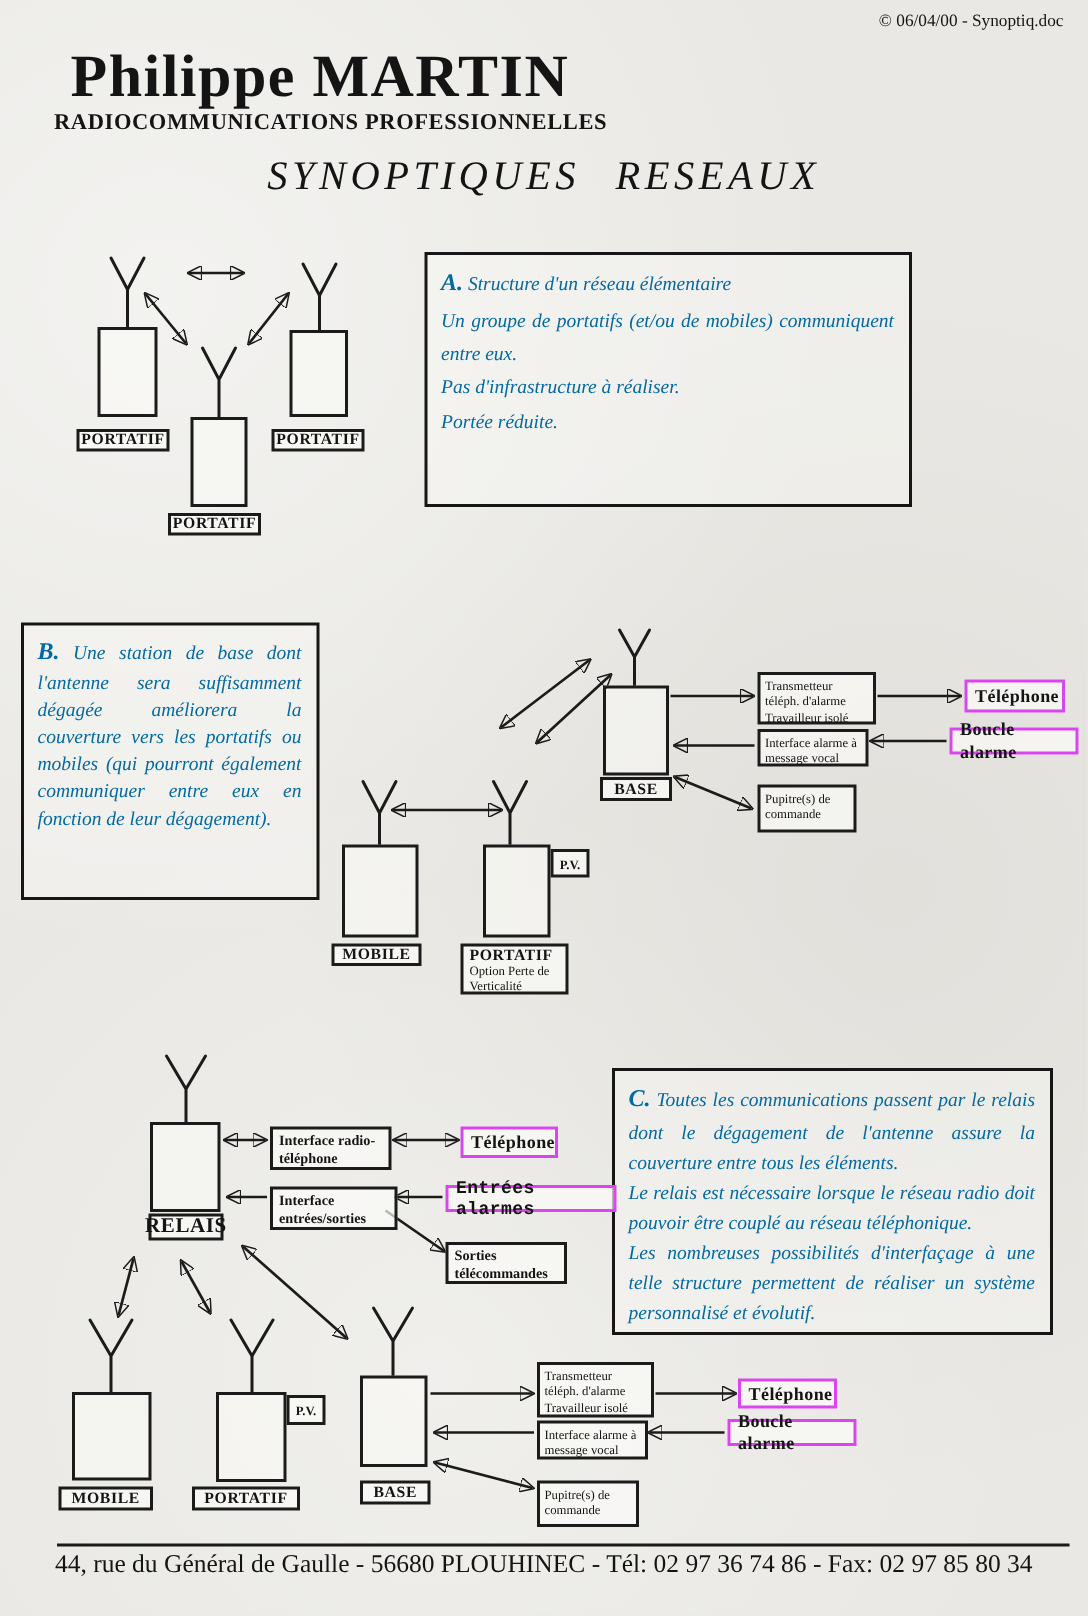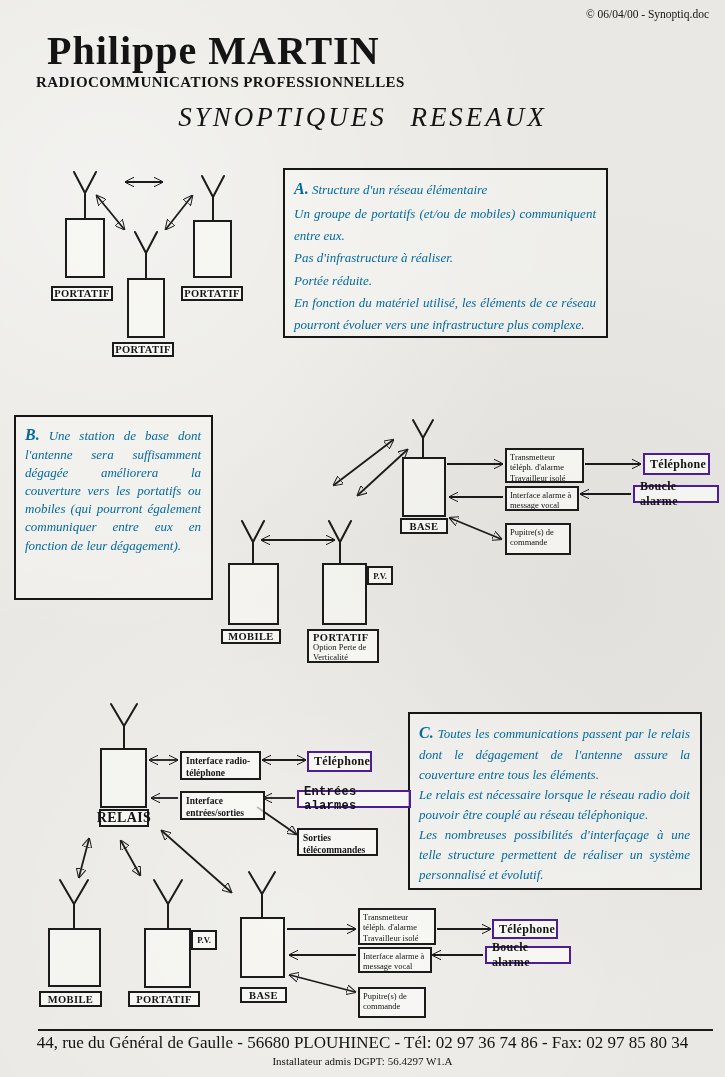--- a/index.html
+++ b/index.html
@@ -39,21 +39,21 @@
   }
   .smallbox{
     border:2px solid #1b1b1b;background:rgba(251,251,248,.7);z-index:2;
     font-size:8.5px;line-height:1.22;padding:2px 3px;
   }
   .midtag{
     border:2px solid #1b1b1b;background:rgba(251,251,248,.7);z-index:2;
     font-weight:bold;font-size:9.5px;line-height:1.3;padding:2px 4px;
   }
   .bigtag{
-    border:2px solid #4c1d95;background:rgba(251,251,248,.7);z-index:2;
+    border:2px solid #d946ef;background:rgba(251,251,248,.7);z-index:2;
     font-weight:bold;font-size:12px;letter-spacing:.3px;
     display:flex;align-items:center;padding:1px 5px;
   }
   .plabelbox{
     border:2px solid #1b1b1b;background:rgba(251,251,248,.7);z-index:2;
     padding:1px 4px;
   }
   .plabelbox .pname{font-weight:bold;font-size:10.5px;letter-spacing:.4px;}
   .plabelbox .popt{font-size:8.5px;line-height:1.15;}
 
@@ -149,21 +149,20 @@
   <div class="abs devbox" style="left:193px;top:220px;width:39px;height:58px;"></div>
   <div class="abs lblbox" style="left:51px;top:286px;width:62px;height:15px;">PORTATIF</div>
   <div class="abs lblbox" style="left:112px;top:342px;width:62px;height:15px;">PORTATIF</div>
   <div class="abs lblbox" style="left:181px;top:286px;width:62px;height:15px;">PORTATIF</div>
 
   <div class="abs textbox tb-a" style="left:283px;top:168px;width:325px;height:170px;">
     <div><span class="slabel">A.</span> <span>Structure d'un réseau élémentaire</span></div>
     <div>Un groupe de portatifs (et/ou de mobiles) communiquent entre eux.</div>
     <div>Pas d'infrastructure à réaliser.</div>
     <div>Portée réduite.</div>
-    <div>En fonction du matériel utilisé, les éléments de ce réseau pourront évoluer vers une infrastructure plus complexe.</div>
   </div>
 
   <div class="abs textbox tb-b" style="left:14px;top:415px;width:199px;height:185px;">
     <div><span class="slabel">B.</span> <span>Une station de base dont l'antenne sera suffisamment dégagée améliorera la couverture vers les portatifs ou mobiles (qui pourront également communiquer entre eux en fonction de leur dégagement).</span></div>
   </div>
 
   <div class="abs devbox" style="left:402px;top:457px;width:44px;height:60px;"></div>
   <div class="abs lblbox" style="left:400px;top:518px;width:48px;height:16px;">BASE</div>
 
   <div class="abs devbox" style="left:228px;top:563px;width:51px;height:62px;"></div>
@@ -208,15 +207,14 @@
   <div class="abs lblbox" style="left:240px;top:987px;width:47px;height:16px;">BASE</div>
 
   <div class="abs smallbox" style="left:358px;top:908px;width:78px;height:37px;">Transmetteur téléph. d'alarme Travailleur isolé</div>
   <div class="abs bigtag" style="left:492px;top:919px;width:66px;height:20px;">Téléphone</div>
   <div class="abs smallbox" style="left:358px;top:947px;width:74px;height:26px;">Interface alarme à message vocal</div>
   <div class="abs bigtag" style="left:485px;top:946px;width:86px;height:18px;">Boucle alarme</div>
   <div class="abs smallbox" style="left:358px;top:987px;width:68px;height:31px;">Pupitre(s) de commande</div>
 
   <div class="abs footer-rule"></div>
   <div class="abs footer-address">44, rue du Général de Gaulle - 56680 PLOUHINEC - Tél: 02 97 36 74 86 - Fax: 02 97 85 80 34</div>
-  <div class="abs footer-license">Installateur admis DGPT: 56.4297 W1.A</div>
 
 </div>
 
 </body></html>

